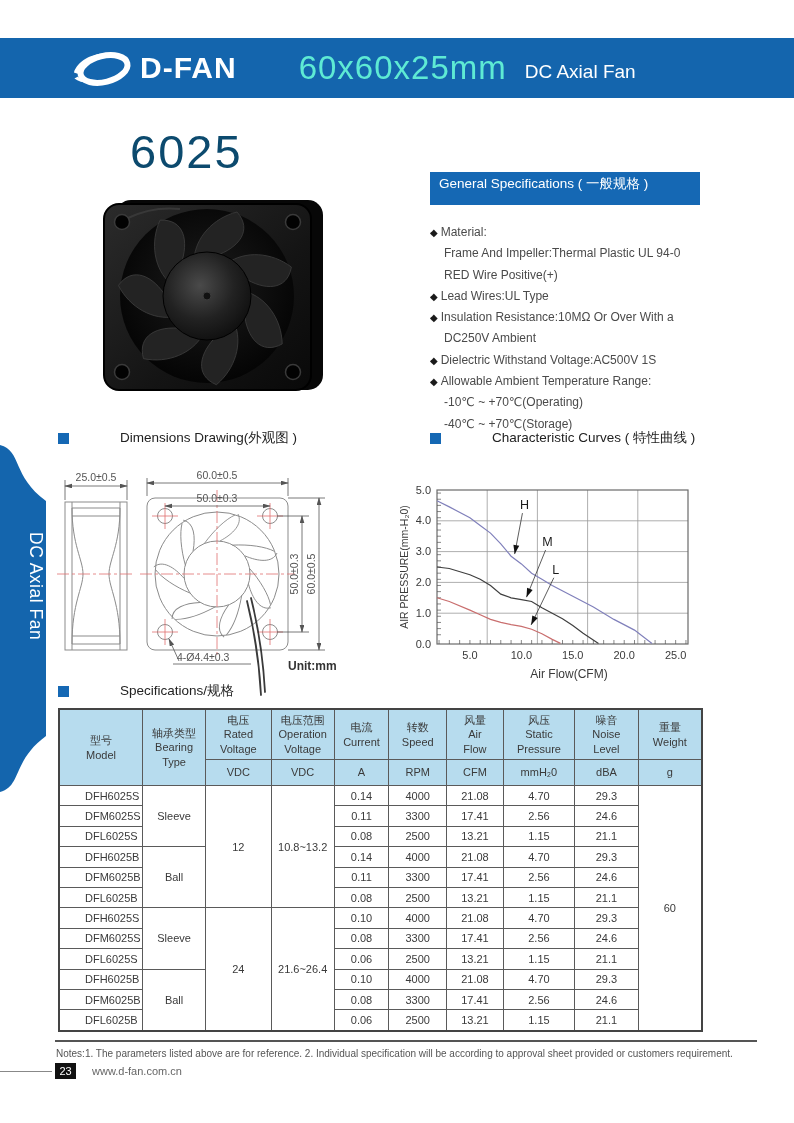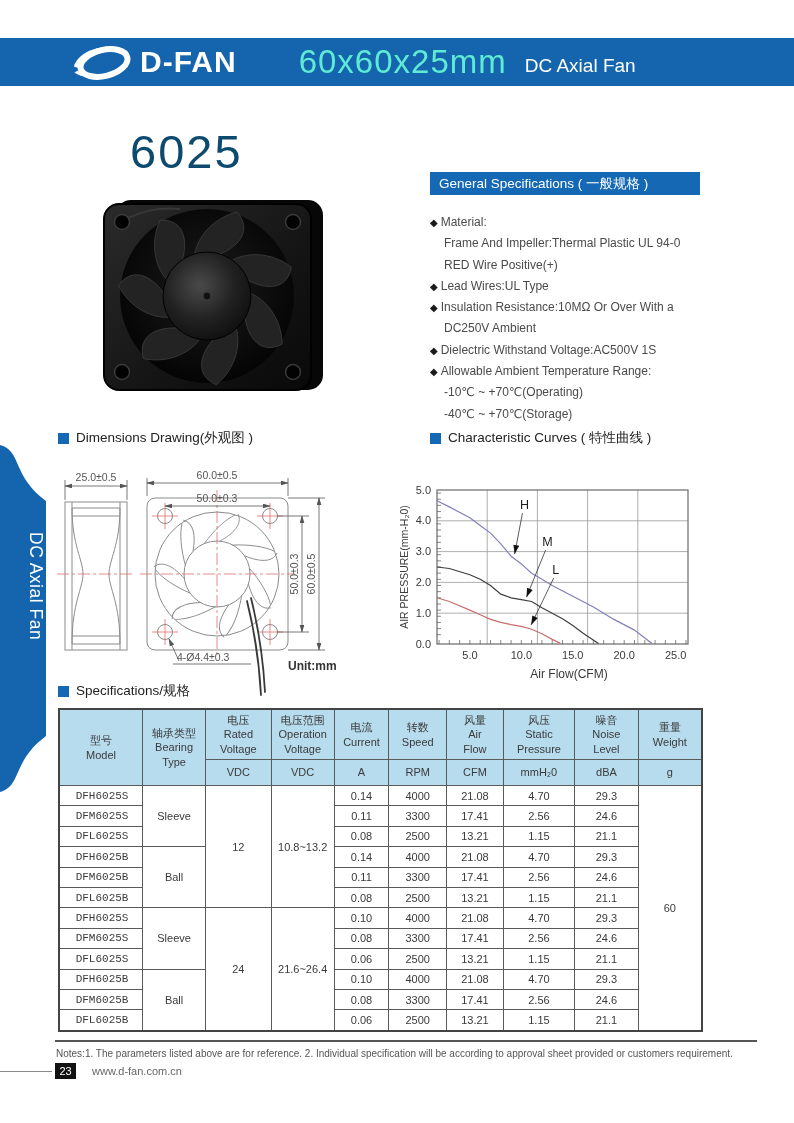--- a/index.html
+++ b/index.html
@@ -1,56 +1,56 @@
 <!DOCTYPE html>
 <html><head>
 <meta charset="utf-8">
 <style>
   html,body{margin:0;padding:0;background:#ffffff;}
   .page{position:relative;width:794px;height:1123px;background:#fff;overflow:hidden;
         font-family:"Liberation Sans","DejaVu Sans",sans-serif;color:#333;}
   
-  .topbar{position:absolute;left:0;top:38px;width:794px;height:48px;background:#1465ad;
+  .topbar{position:absolute;left:0;top:38px;width:794px;height:60px;background:#1465ad;
           display:flex;align-items:center;}
   .brand{display:flex;align-items:center;margin-left:70px;}
   .brand-name{color:#fff;font-size:30px;font-weight:bold;letter-spacing:1px;margin-left:4px;}
   .size-title{color:#5eead4;font-size:33px;font-weight:400;margin-left:62px;letter-spacing:1px;}
   .fan-type{color:#fff;font-size:19px;margin-left:18px;margin-top:8px;}
   
   .side-tab{position:absolute;left:0;top:440px;}
   
   .model-number{position:absolute;left:130px;top:124px;font-size:47px;color:#0c4a6e;
                 font-weight:400;letter-spacing:2px;}
   
   .fan-photo{position:absolute;left:88px;top:196px;}
   
   .gs{position:absolute;left:430px;top:172px;width:290px;}
-  .gs-banner{width:270px;height:23px;background:#1568b4;color:#fff;font-size:13.5px;
+  .gs-banner{width:270px;height:33px;background:#1568b4;color:#fff;font-size:13.5px;
              line-height:23px;padding-left:9px;box-sizing:border-box;}
   .gs-list{margin-top:17px;}
   .gs-item{font-size:12px;color:#4a4a4a;line-height:21.3px;white-space:nowrap;}
   .gs-item .dm{color:#1a1a1a;font-size:10px;margin-right:3px;}
   .gs-item.cont{padding-left:14px;}
   
-  .sec-head{position:absolute;font-size:13.5px;color:#222;display:flex;align-items:center;}
+  .sec-head{position:absolute;font-size:13.5px;color:#222;display:flex;align-items:center;gap:44px;}
   .sec-sq{width:11px;height:11px;background:#1568b4;display:inline-block;margin-right:7px;}
   
   .dim-holder{position:absolute;left:55px;top:450px;}
   .chart-holder{position:absolute;left:395px;top:450px;}
   
   .spec-head{position:absolute;left:58px;top:682px;}
   table.spec{position:absolute;left:58px;top:708px;width:645px;border-collapse:collapse;
              table-layout:fixed;font-size:11px;color:#3a3a3a;}
   table.spec th,table.spec td{border:1px solid #5a5a5a;text-align:center;padding:0;}
   table.spec{border:2px solid #444;}
   table.spec thead th{background:#b7dcee;font-weight:400;line-height:1.3;}
   table.spec thead tr.h1 th{height:49px;}
   table.spec thead tr.h2 th{height:25px;}
   table.spec tbody td{height:19.4px;}
-  table.spec tbody td.model{text-align:center;padding-left:2px;font-family:Liberation Mono, monospace;}
+  table.spec tbody td.model{text-align:left;padding-left:25px;}
   
   .foot-rule{position:absolute;left:55px;top:1040px;width:702px;height:2px;background:#555;}
   .foot-notes{position:absolute;left:56px;top:1048px;width:700px;font-size:10px;color:#555;}
   .page-badge-line{position:absolute;left:0;top:1071px;width:52px;height:1px;background:#888;}
   .page-badge{position:absolute;left:55px;top:1063px;width:21px;height:16px;background:#111;
               color:#fff;font-size:11px;text-align:center;line-height:16px;}
   .website{position:absolute;left:92px;top:1065px;font-size:11px;color:#666;}
   svg text{font-family:"Liberation Sans","DejaVu Sans",sans-serif;}
 </style>
 </head>

